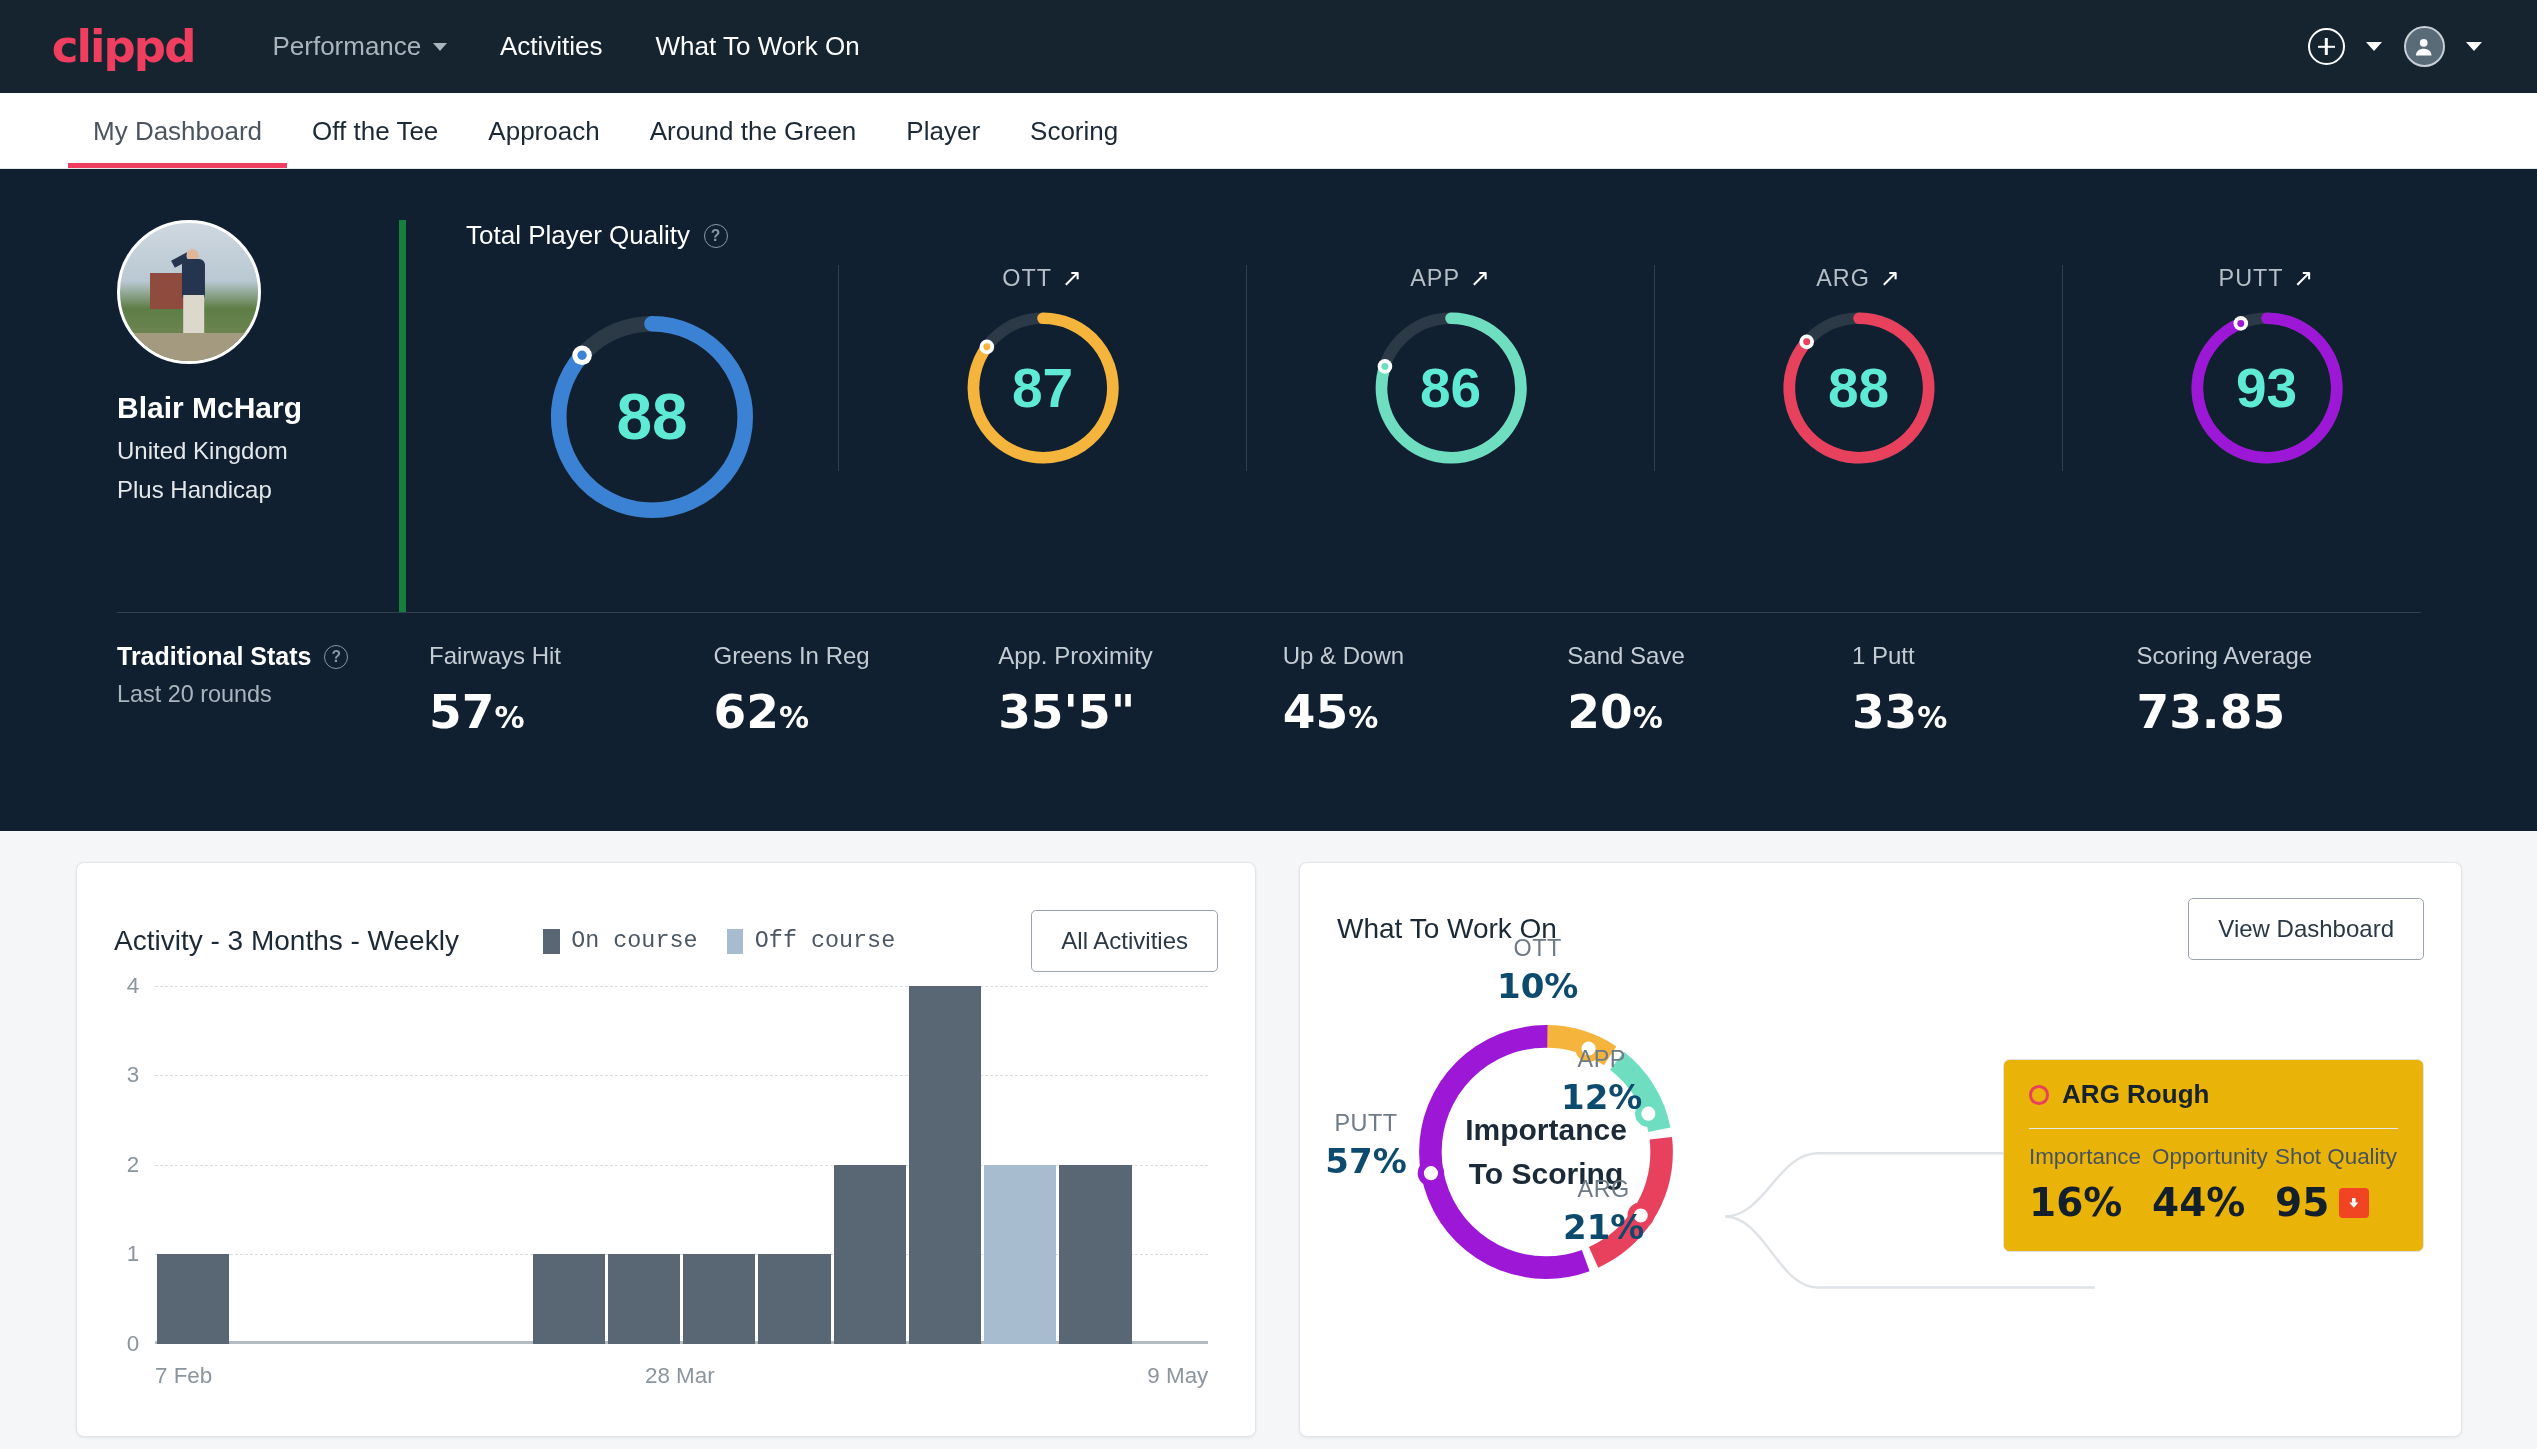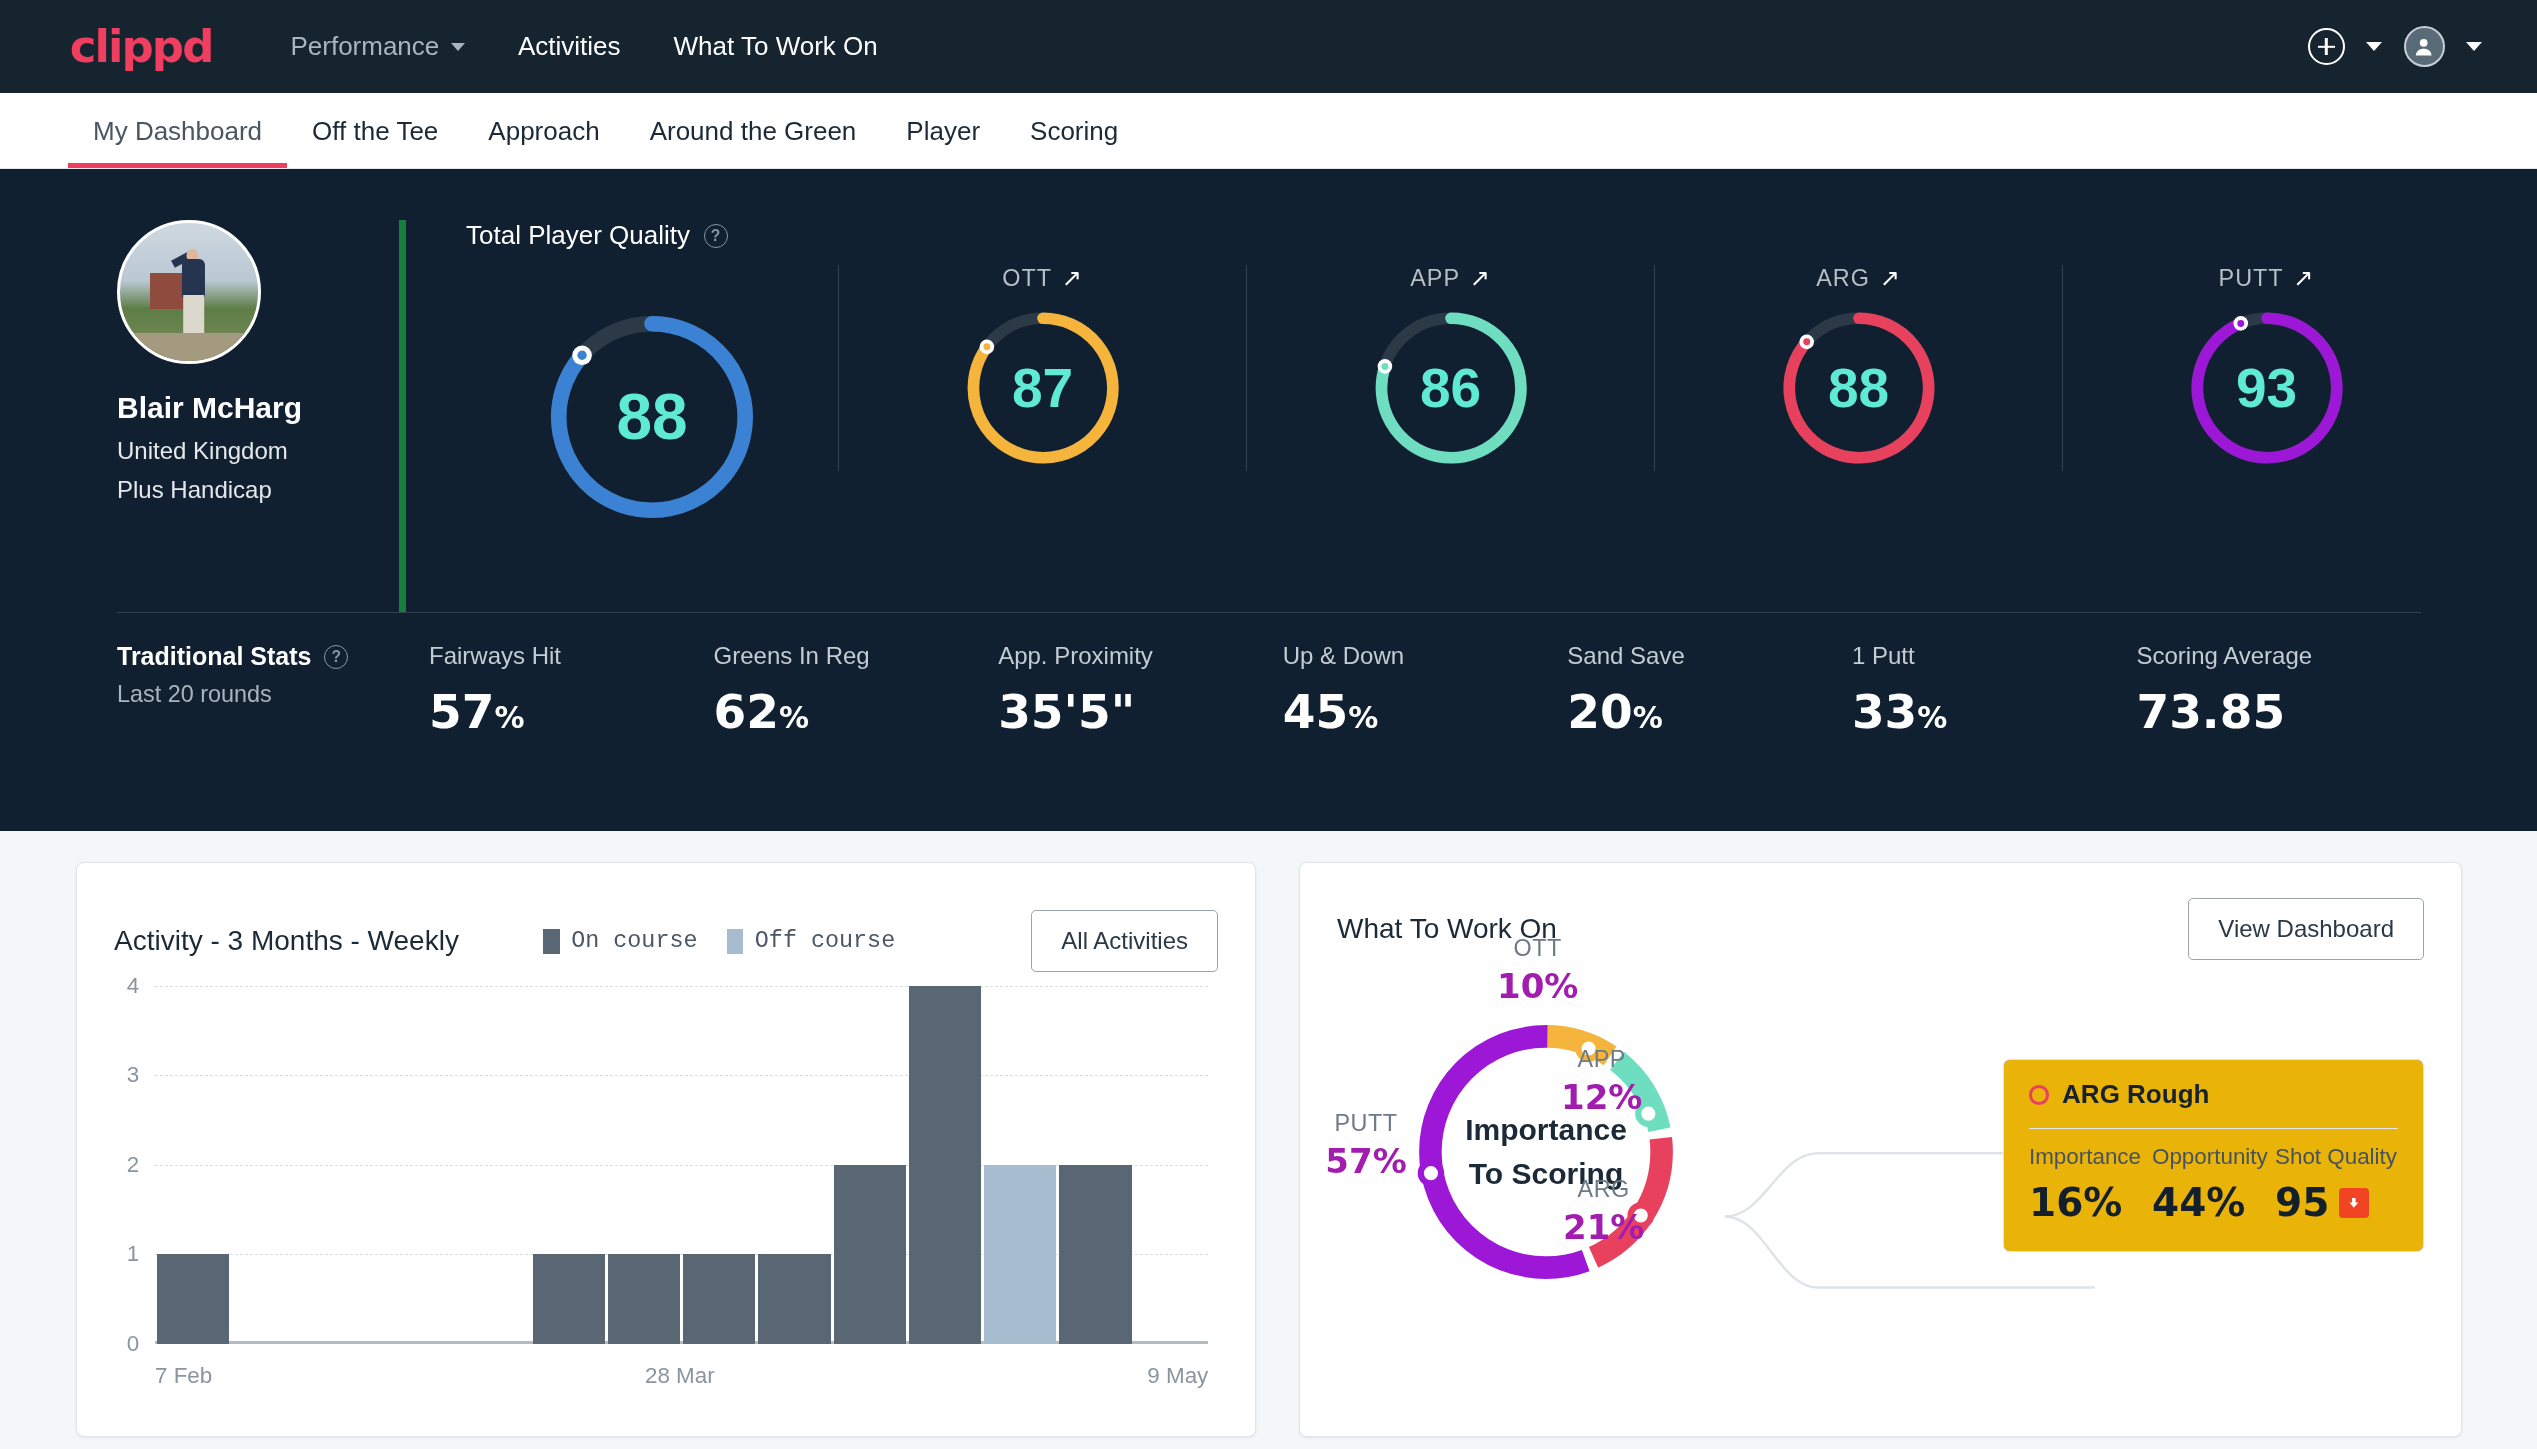--- a/index.html
+++ b/index.html
@@ -7,21 +7,21 @@
     width: 2538px; height: 1450px;
     font-family: "Liberation Sans", sans-serif;
     background: #f4f6f8;
     overflow: hidden;
   }
   .app { width: 2538px; height: 1450px; position: relative; }
 
   
   .topnav {
     height: 93px; background: #15242f;
-    display: flex; align-items: center; padding: 0 58px;
+    display: flex; align-items: center; padding: 0 40px;
     position: relative;
   }
   .logo {
     font-size: 45px; font-weight: bold; color: #ef3e5f;
     letter-spacing: -1.9px; margin-left: 11.7px; margin-right: 78px;
     font-family: "DejaVu Sans", sans-serif;
   }
   .nav-links { display: flex; align-items: center; gap: 53px; }
   .nav-link {
     font-size: 26px; color: #ffffff; cursor: pointer;
@@ -206,21 +206,21 @@
   .donut-area { position: relative; height: 448px; margin-top: 3.9px; }
   .donut-holder { position: absolute; left: 68px; top: 45px; }
   .donut-center {
     position: absolute; inset: 0; display: flex; flex-direction: column;
     align-items: center; justify-content: center;
     font-size: 30px; font-weight: bold; color: #1b2a36; line-height: 1.45;
   }
   .dlab { position: absolute; text-align: center; }
   .dlab .k { font-size: 23.4px; color: #6e7a85; letter-spacing: 0.5px; }
   .dlab .v {
-    font-size: 34px; font-weight: bold; color: #a21caf; margin-top: 3.9px;
+    font-size: 34px; font-weight: bold; color: #0c4a6e; margin-top: 3.9px;
     font-family: "DejaVu Sans", sans-serif;
   }
   .detail {
     position: absolute; right: 0; top: 93px; width: 421px; height: 193px;
     border: 1px solid #dfe3e7; border-radius: 6.8px; background: #eab308;
     padding: 19.5px 25px;
   }
   .detail-head { display: flex; align-items: center; gap: 13.6px; }
   .ring-dot {
     width: 19.5px; height: 19.5px; border-radius: 50%;

